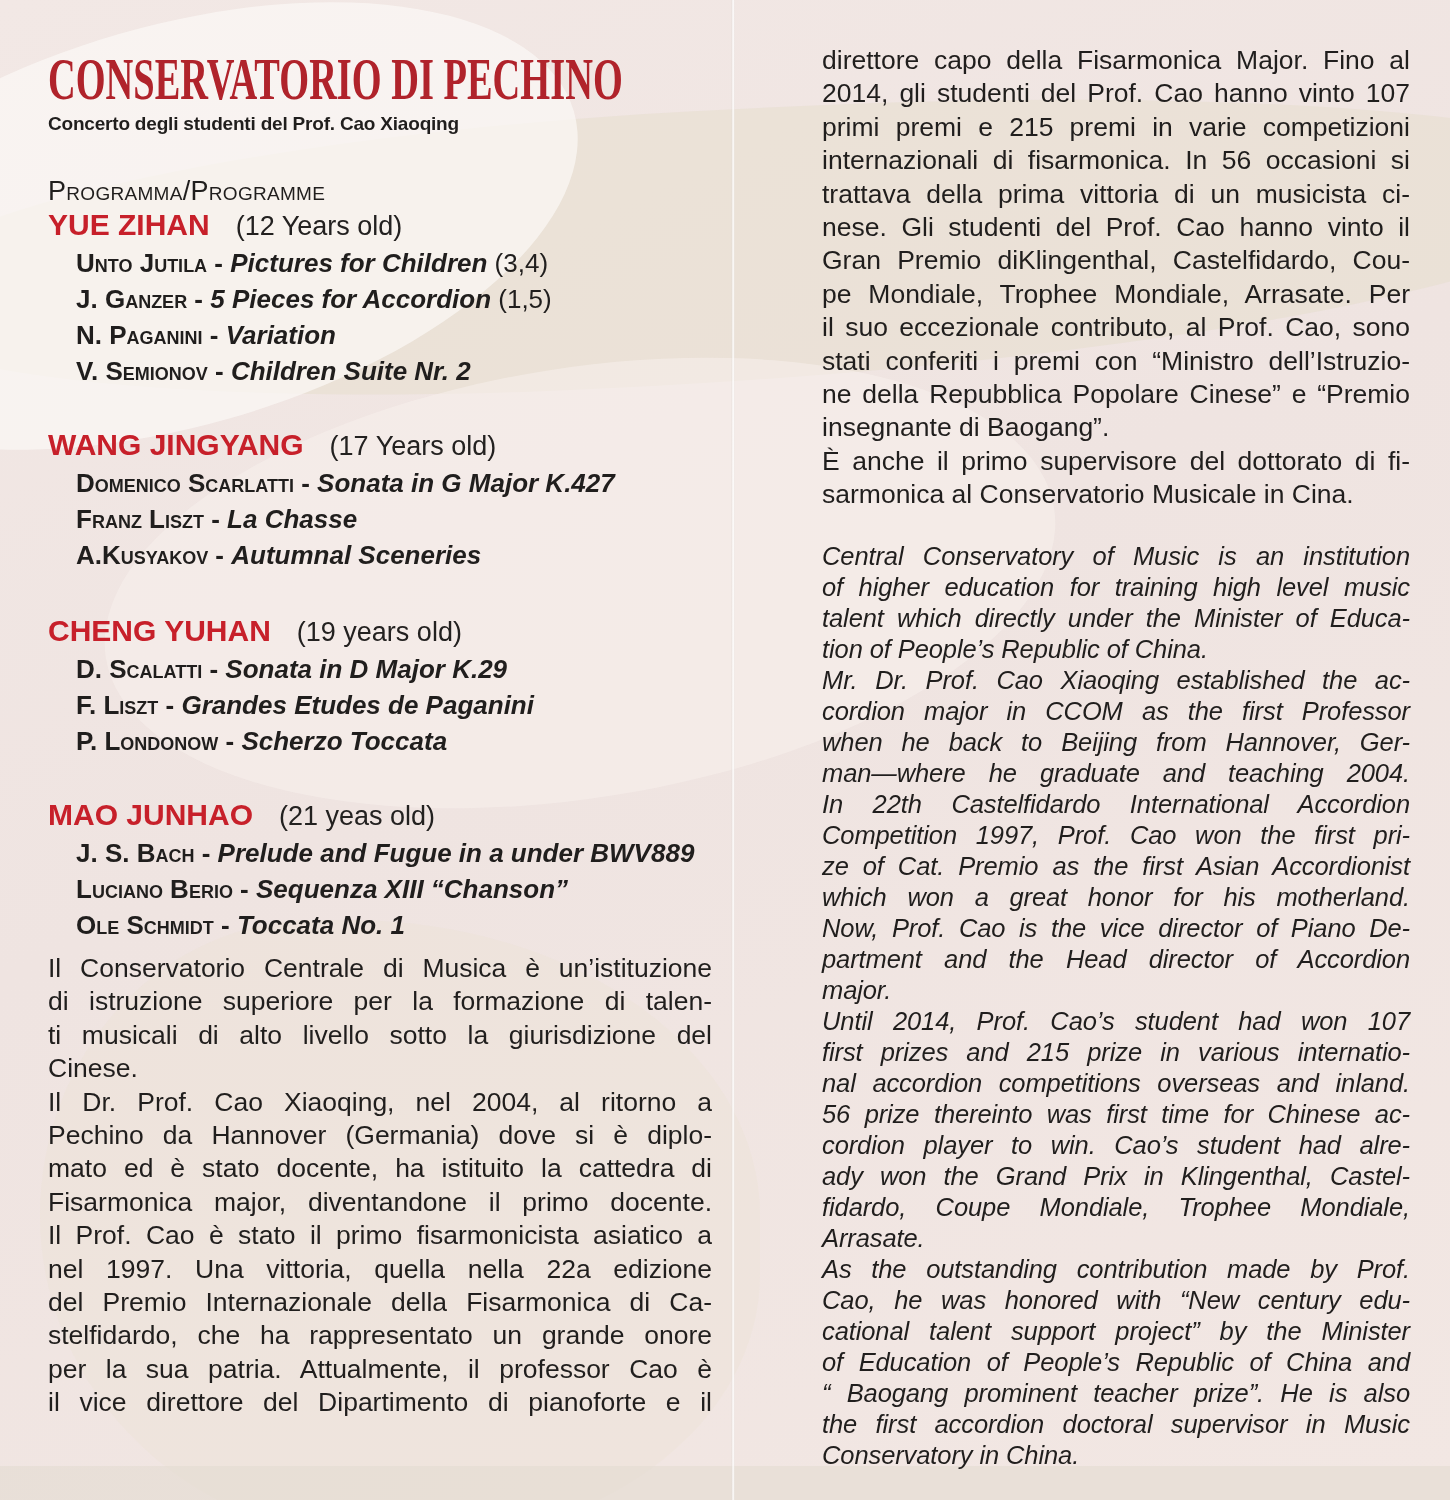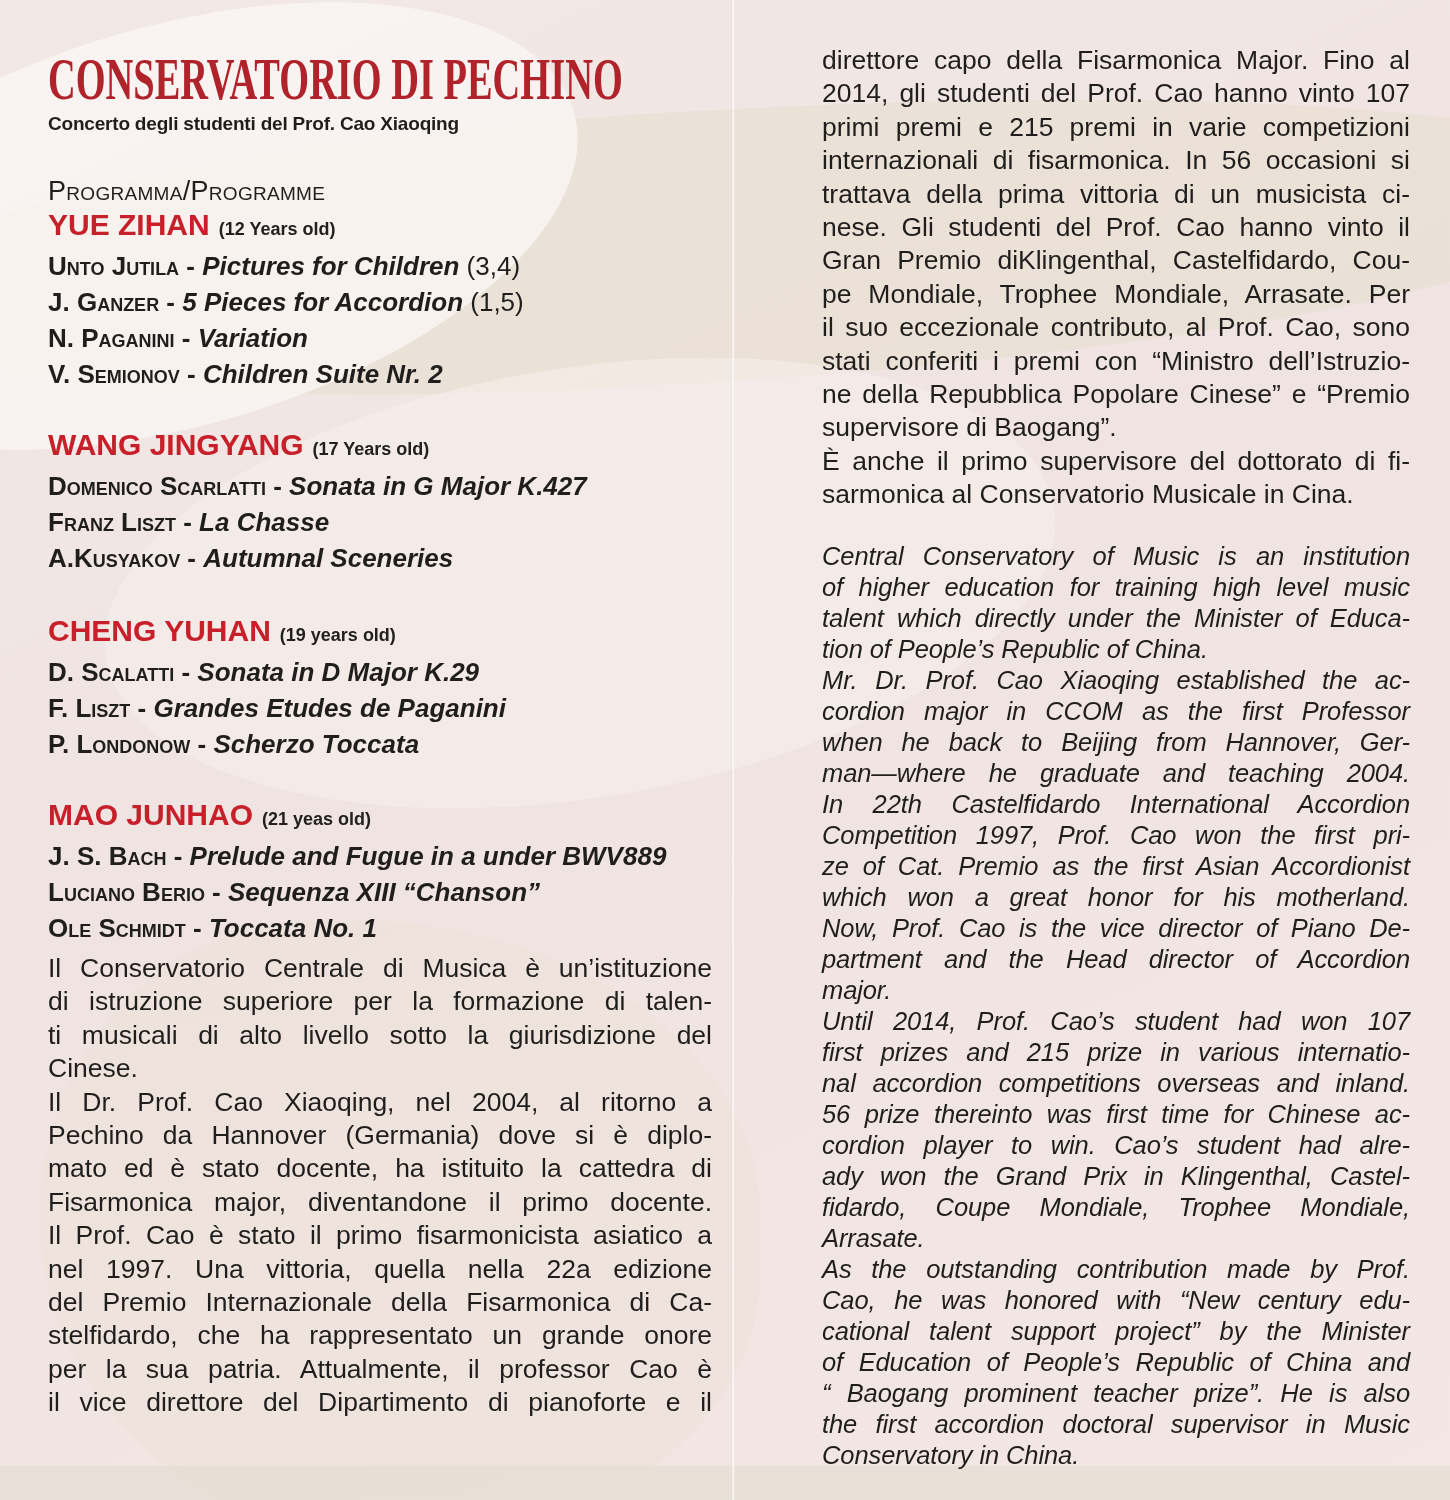--- a/index.html
+++ b/index.html
@@ -32,22 +32,22 @@
 
   .title { top:-8px; width:auto; font-family:"Liberation Serif", serif; font-weight:700;
            font-size:60px; line-height:62px; color:#b0232b; white-space:nowrap;
            transform:scaleX(.64); transform-origin:left top; letter-spacing:0; }
   .subtitle { top:57px; font-size:19px; font-weight:700; letter-spacing:-.2px; }
   .label { top:120px; font-size:27px; font-variant:small-caps; letter-spacing:.3px; }
 
   .g1 { top:150px; } .g2 { top:370px; } .g3 { top:556px; } .g4 { top:740px; }
   .perf { font-size:30px; line-height:38px; white-space:nowrap; }
   .pname { color:#c7202a; font-weight:700; }
-  .age { font-weight:700; font-size:18px; margin-left:9px; color:#232120; }
-  .piece-line { font-size:26px; line-height:36px; white-space:nowrap; }
+  .age { font-weight:400; font-size:27px; margin-left:26px; color:#232120; }
+  .piece-line { font-size:26px; line-height:36px; white-space:nowrap;margin-left:28px; }
   .composer { font-variant:small-caps; font-weight:700; }
   .sep { font-weight:700; }
   .ptitle { font-weight:700; font-style:italic; }
   .suffix { font-weight:400; }
 
   .base { font-size:26.5px; line-height:33.4px; }
   .g-par { top:896px; }
   .rt-it { top:0; }
   .rt-en { top:497px; font-style:italic; font-size:25.5px; line-height:31px; letter-spacing:-.1px; }
   .pline { text-align:justify; text-align-last:justify; }
@@ -130,21 +130,21 @@
         <div class="pline">2014, gli studenti del Prof. Cao hanno vinto 107</div>
         <div class="pline">primi premi e 215 premi in varie competizioni</div>
         <div class="pline">internazionali di fisarmonica. In 56 occasioni si</div>
         <div class="pline">trattava della prima vittoria di un musicista ci-</div>
         <div class="pline">nese. Gli studenti del Prof. Cao hanno vinto il</div>
         <div class="pline">Gran Premio diKlingenthal, Castelfidardo, Cou-</div>
         <div class="pline">pe Mondiale, Trophee Mondiale, Arrasate. Per</div>
         <div class="pline">il suo eccezionale contributo, al Prof. Cao, sono</div>
         <div class="pline">stati conferiti i premi con “Ministro dell’Istruzio-</div>
         <div class="pline">ne della Repubblica Popolare Cinese” e “Premio</div>
-        <div class="pline pend">supervisore di Baogang”.</div>
+        <div class="pline pend">insegnante di Baogang”.</div>
         <div class="pline">È anche il primo supervisore del dottorato di fi-</div>
         <div class="pline pend">sarmonica al Conservatorio Musicale in Cina.</div>
       </div>
     <div class="para eng rt-en">
         <div class="pline">Central Conservatory of Music is an institution</div>
         <div class="pline">of higher education for training high level music</div>
         <div class="pline">talent which directly under the Minister of Educa-</div>
         <div class="pline pend">tion of People’s Republic of China.</div>
         <div class="pline">Mr. Dr. Prof. Cao Xiaoqing established the ac-</div>
         <div class="pline">cordion major in CCOM as the first Professor</div>

